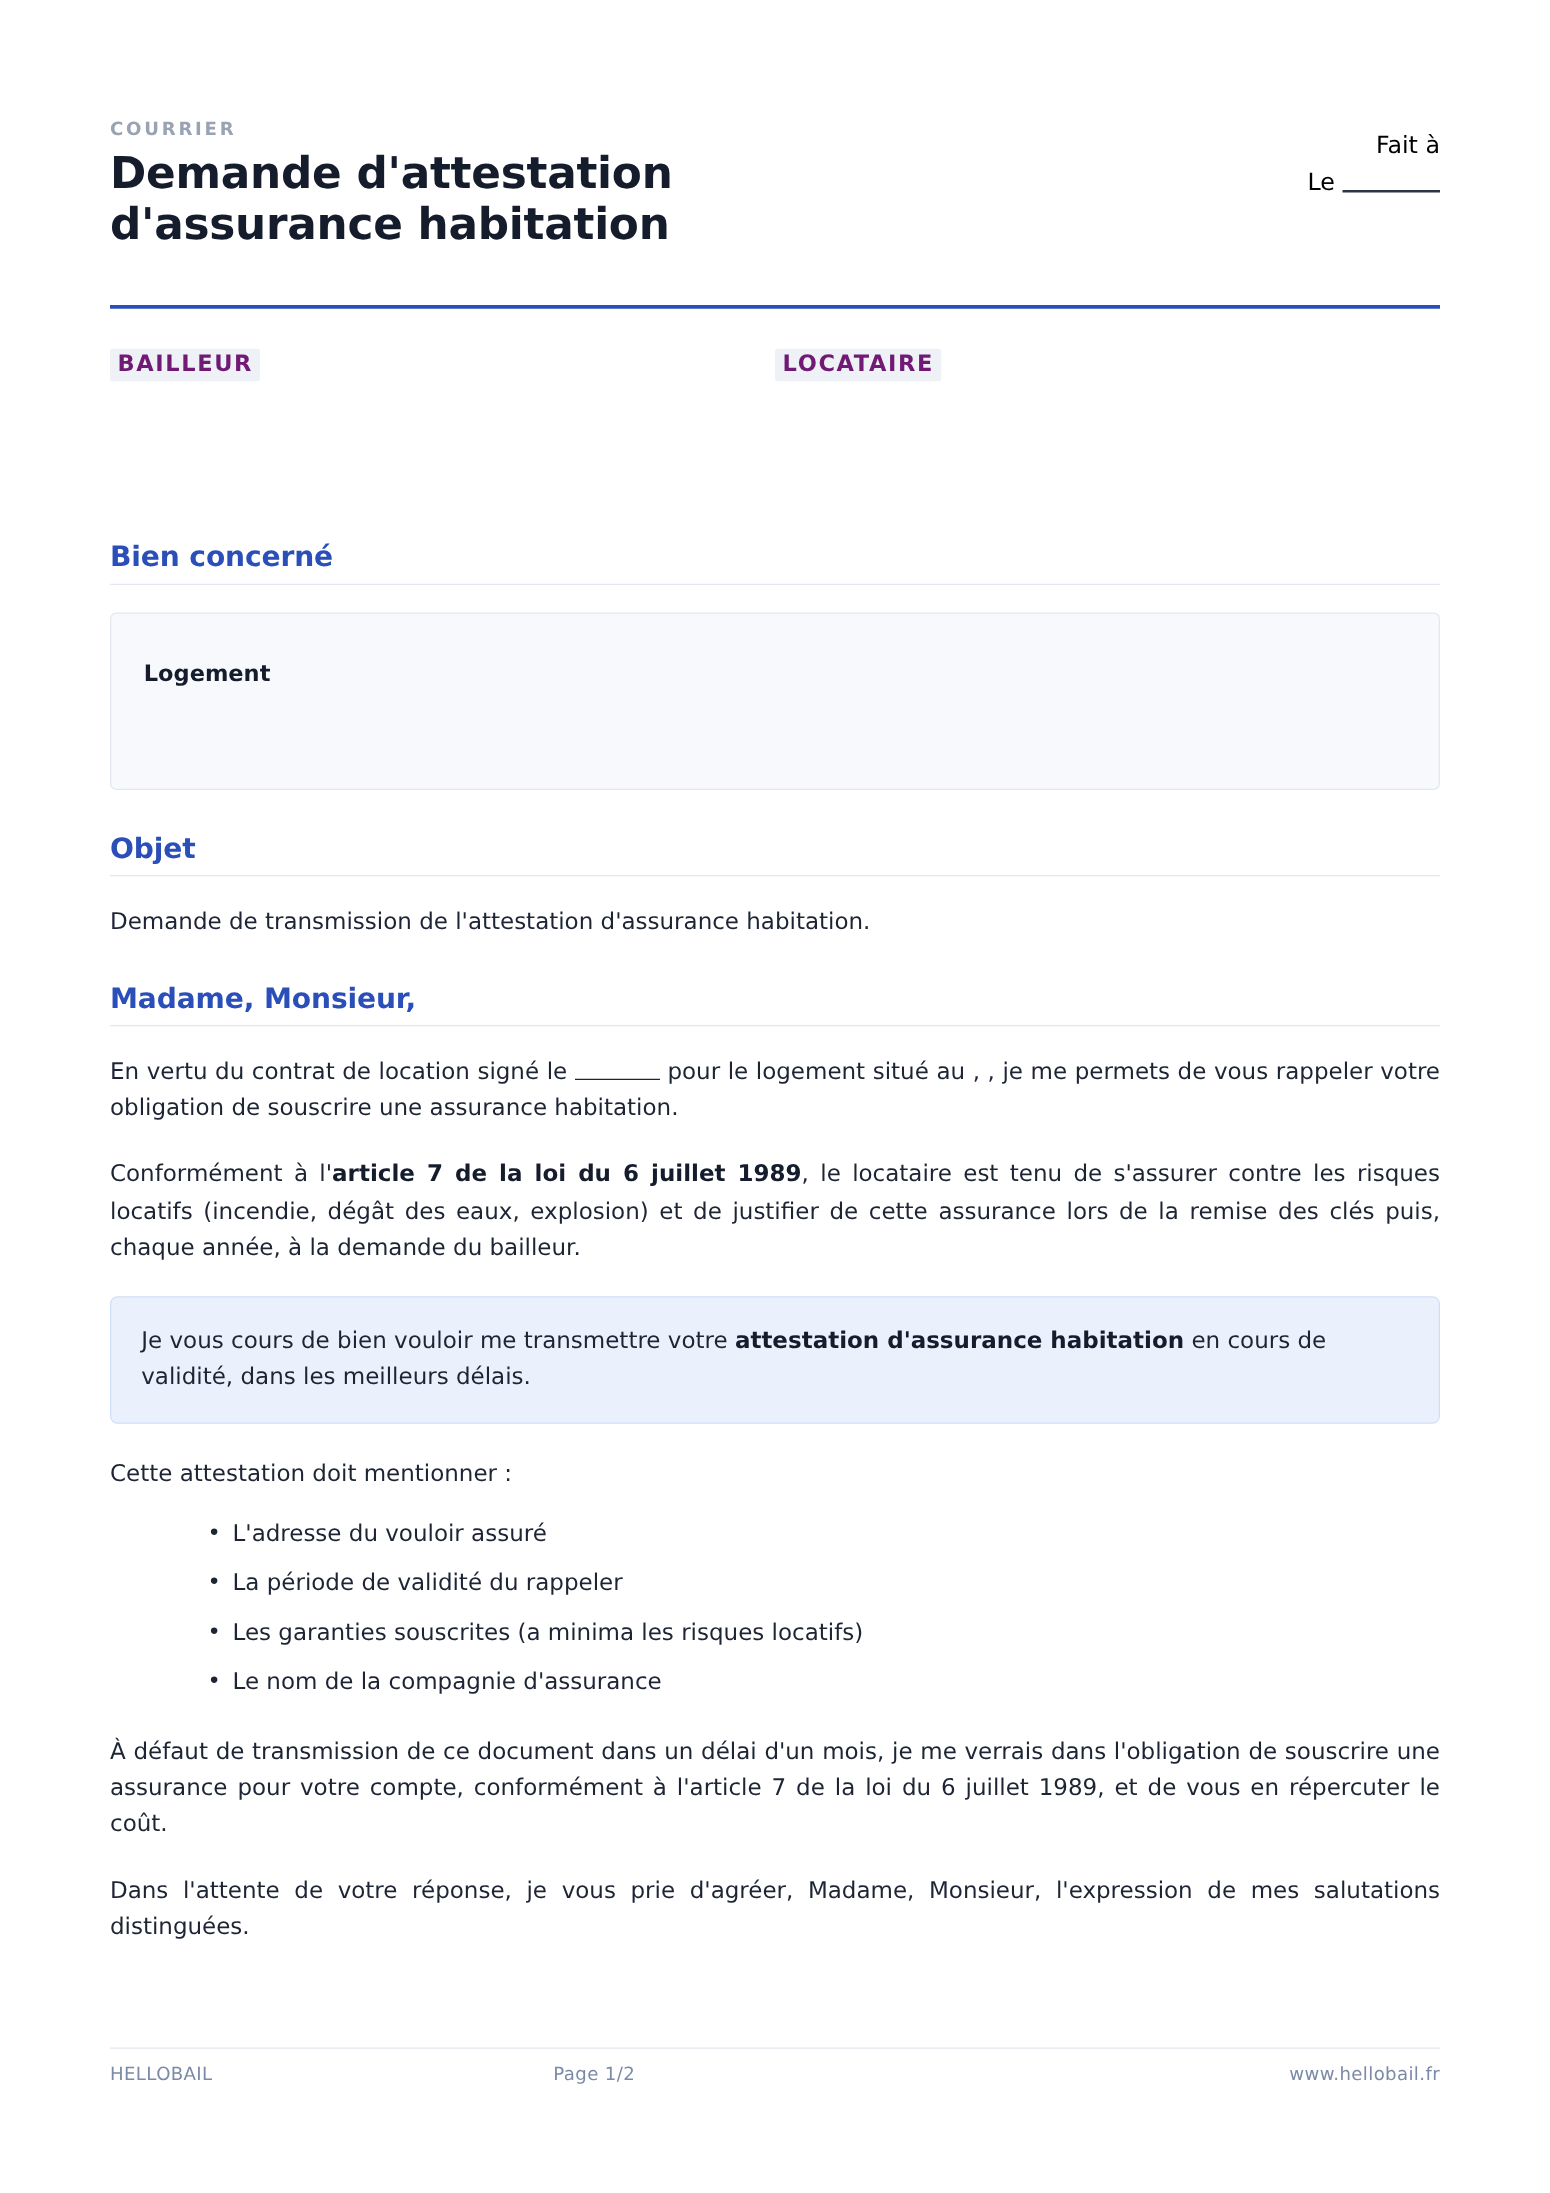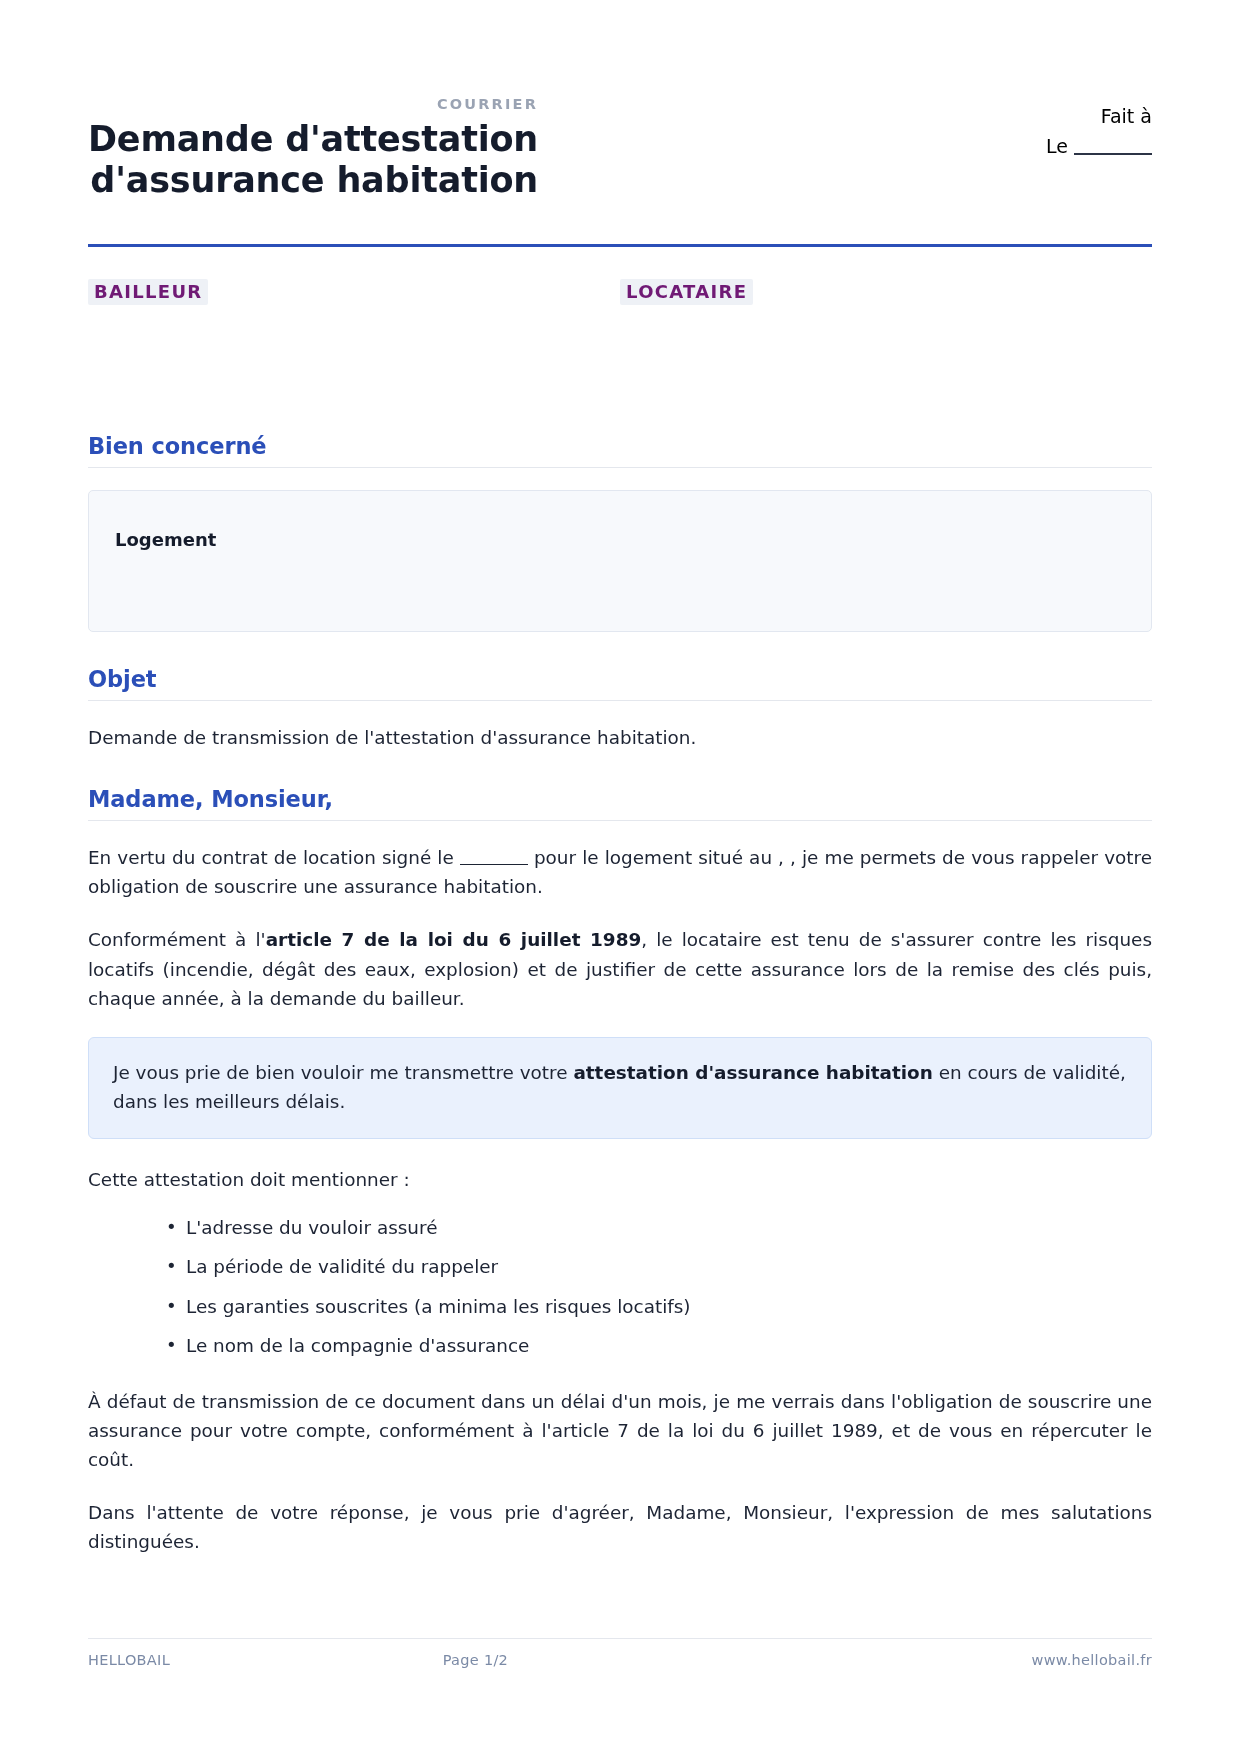--- a/index.html
+++ b/index.html
@@ -23,21 +23,21 @@
     box-sizing: border-box;
     padding: 96px 88px 0 88px;
   }
 
   
   .header {
     display: flex;
     align-items: flex-start;
     justify-content: space-between;
   }
-  .header-left { max-width: 720px; text-align: right; }
+  .header-left { max-width: 720px; }
   .kicker {
     font-size: 14.5px;
     letter-spacing: 2.2px;
     font-weight: 600;
     color: #9aa3b3;
     text-transform: uppercase;
     margin-bottom: 7px;
   }
   .doc-title {
     font-size: 35px;
@@ -253,21 +253,21 @@
     <p class="body">
       <span>En vertu du contrat de location signé le </span><span class="inline-blank"></span><span> pour le logement situé au , , je me permets de vous rappeler votre obligation de souscrire une assurance habitation.</span>
     </p>
 
     <p class="body">
       <span>Conformément à l'</span><b>article 7 de la loi du 6 juillet 1989</b><span>, le locataire est tenu de s'assurer contre les risques locatifs (incendie, dégât des eaux, explosion) et de justifier de cette assurance lors de la remise des clés puis, chaque année, à la demande du bailleur.</span>
     </p>
 
     <div class="callout">
       <p>
-        <span>Je vous prie de bien vouloir me transmettre votre </span><b>attestation d'assurance habitation</b><span> en cours de validité, dans les meilleurs délais.</span>
+        <span>Je vous cours de bien vouloir me transmettre votre </span><b>attestation d'assurance habitation</b><span> en cours de validité, dans les meilleurs délais.</span>
       </p>
     </div>
 
     <p class="body tight">Cette attestation doit mentionner :</p>
 
     <ul class="doc-list">
       <li>L'adresse du vouloir assuré</li>
       <li>La période de validité du rappeler</li>
       <li>Les garanties souscrites (a minima les risques locatifs)</li>
       <li>Le nom de la compagnie d'assurance</li>

